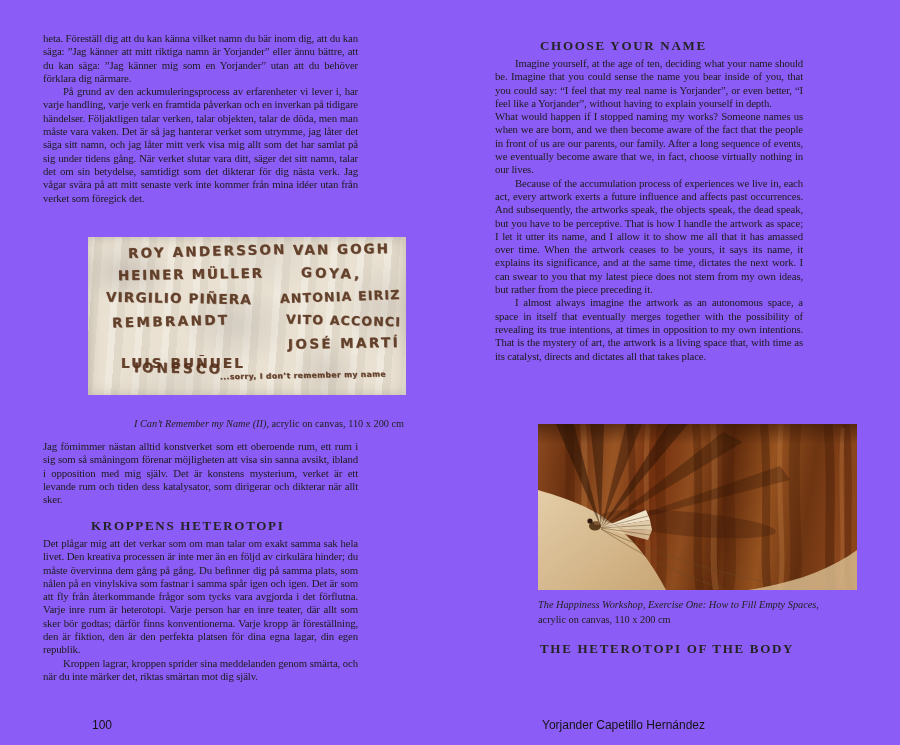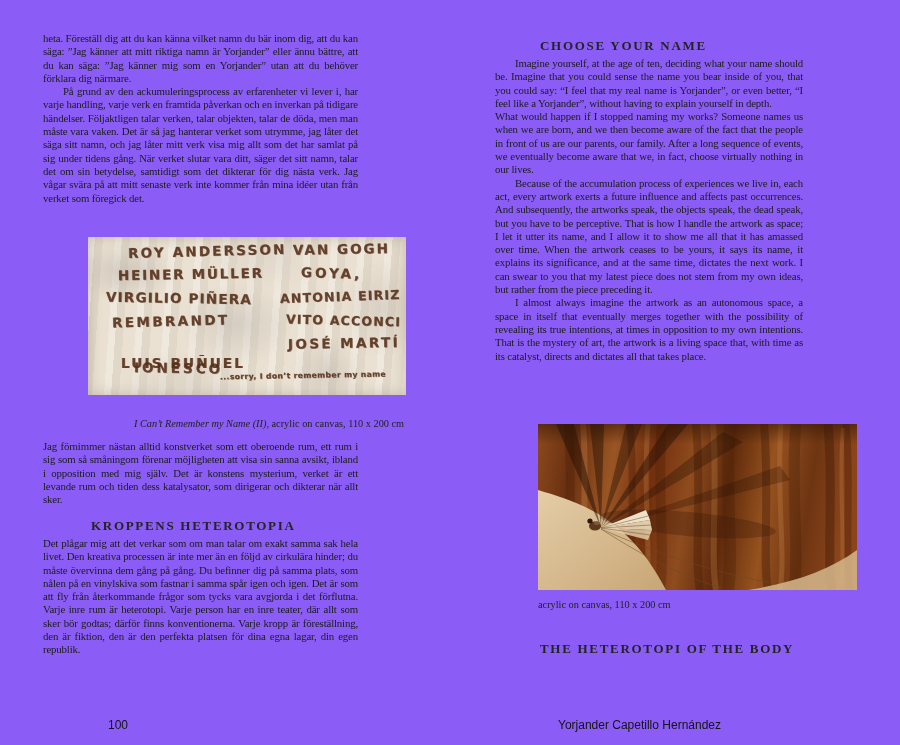--- a/index.html
+++ b/index.html
@@ -16,21 +16,20 @@
   p.indent{text-indent:20px;}
   .shead{
     font-size:13px;font-weight:bold;letter-spacing:1.7px;color:#242424;
     white-space:nowrap;
   }
   .caption{font-size:10.3px;line-height:15px;color:#222;}
   .caption .it{font-style:italic;}
   .pagefoot{
     font-family:"Liberation Sans", sans-serif;font-size:12px;color:#141414;
     white-space:nowrap;
-    margin-left:16px;
   }
   
   .painting1{
     left:88px;top:237px;width:318px;height:158px;z-index:2;
     background-color:#e8dfcf;
     background-image:
       radial-gradient(ellipse 70px 45px at 12% 22%, rgba(186,178,170,.55), transparent 70%),
       radial-gradient(ellipse 90px 55px at 55% 12%, rgba(214,207,196,.50), transparent 70%),
       radial-gradient(ellipse 80px 60px at 47% 55%, rgba(188,182,176,.45), transparent 70%),
       radial-gradient(ellipse 60px 70px at 93% 45%, rgba(197,189,178,.50), transparent 70%),
@@ -87,24 +86,25 @@
 
   <div class="abs caption" style="left:88px;top:416px;width:318px;margin-left:46px;">
     <span class="it">I Can’t Remember my Name (II),</span>
     <span>acrylic on canvas, 110 x 200 cm</span>
   </div>
 
   <div class="abs textcol" style="left:43px;top:440px;">
     <p class="body">Jag förnimmer nästan alltid konstverket som ett oberoende rum, ett rum i sig som så småningom förenar möjligheten att visa sin sanna avsikt, ibland i opposition med mig själv. Det är konstens mysterium, verket är ett levande rum och tiden dess katalysator, som dirigerar och dikterar när allt sker.</p>
   </div>
 
-  <div class="abs shead" style="left:91px;top:518px;">KROPPENS HETEROTOPIA</div>
+  <div class="abs shead" style="left:91px;top:518px;">KROPPENS HETEROTOPI</div>
 
   <div class="abs textcol" style="left:43px;top:537px;">
     <p class="body">Det plågar mig att det verkar som om man talar om exakt samma sak hela livet. Den kreativa processen är inte mer än en följd av cirkulära hinder; du måste övervinna dem gång på gång. Du befinner dig på samma plats, som nålen på en vinylskiva som fastnar i samma spår igen och igen. Det är som att fly från återkommande frågor som tycks vara avgjorda i det förflutna. Varje inre rum är heterotopi. Varje person har en inre teater, där allt som sker bör godtas; därför finns konventionerna. Varje kropp är föreställning, den är fiktion, den är den perfekta platsen för dina egna lagar, din egen republik.</p>
+    <p class="body indent">Kroppen lagrar, kroppen sprider sina meddelanden genom smärta, och när du inte märker det, riktas smärtan mot dig själv.</p>
   </div>
 
   <div class="abs pagefoot" style="left:92px;top:718px;">100</div>
 
   <div class="abs shead" style="left:540px;top:38px;">CHOOSE YOUR NAME</div>
 
   <div class="abs" style="left:495px;top:57px;width:308px;">
     <p class="body indent">Imagine yourself, at the age of ten, deciding what your name should be. Imagine that you could sense the name you bear inside of you, that you could say: “I feel that my real name is Yorjander”, or even better, “I feel like a Yorjander”, without having to explain yourself in depth.</p>
     <p class="body">What would happen if I stopped naming my works? Someone names us when we are born, and we then become aware of the fact that the people in front of us are our parents, our family. After a long sequence of events, we eventually become aware that we, in fact, choose virtually nothing in our lives.</p>
     <p class="body indent">Because of the accumulation process of experiences we live in, each act, every artwork exerts a future influence and affects past occurrences. And subsequently, the artworks speak, the objects speak, the dead speak, but you have to be perceptive. That is how I handle the artwork as space; I let it utter its name, and I allow it to show me all that it has amassed over time. When the artwork ceases to be yours, it says its name, it explains its significance, and at the same time, dictates the next work. I can swear to you that my latest piece does not stem from my own ideas, but rather from the piece preceding it.</p>
@@ -175,20 +175,21 @@
         <path d="M63,105 C110,135 150,155 185,164"></path>
       </g>
       <ellipse cx="57" cy="102" rx="6" ry="4.5" fill="#5a3a1c"></ellipse>
       <circle cx="52" cy="97" r="2.6" fill="#2e1a0c"></circle>
       <ellipse cx="59" cy="99" rx="3" ry="2" fill="#8a6038" opacity="0.8"></ellipse>
       <path d="M210,166 C255,159 292,146 319,126 L319,166 Z" fill="#d6b88c" opacity="0.85"></path>
     </svg>
   </div>
 
   <div class="abs caption" style="left:538px;top:597px;width:305px;">
+    <span class="it" style="display:block;">The Happiness Workshop, Exercise One: How to Fill Empty Spaces,</span>
     <span style="display:block;">acrylic on canvas, 110 x 200 cm</span>
   </div>
 
   <div class="abs shead" style="left:540px;top:641px;">THE HETEROTOPI OF THE BODY</div>
 
 
   <div class="abs pagefoot" style="left:542px;top:718px;text-align:center;">Yorjander Capetillo Hernández</div>
 
 </div>
 

